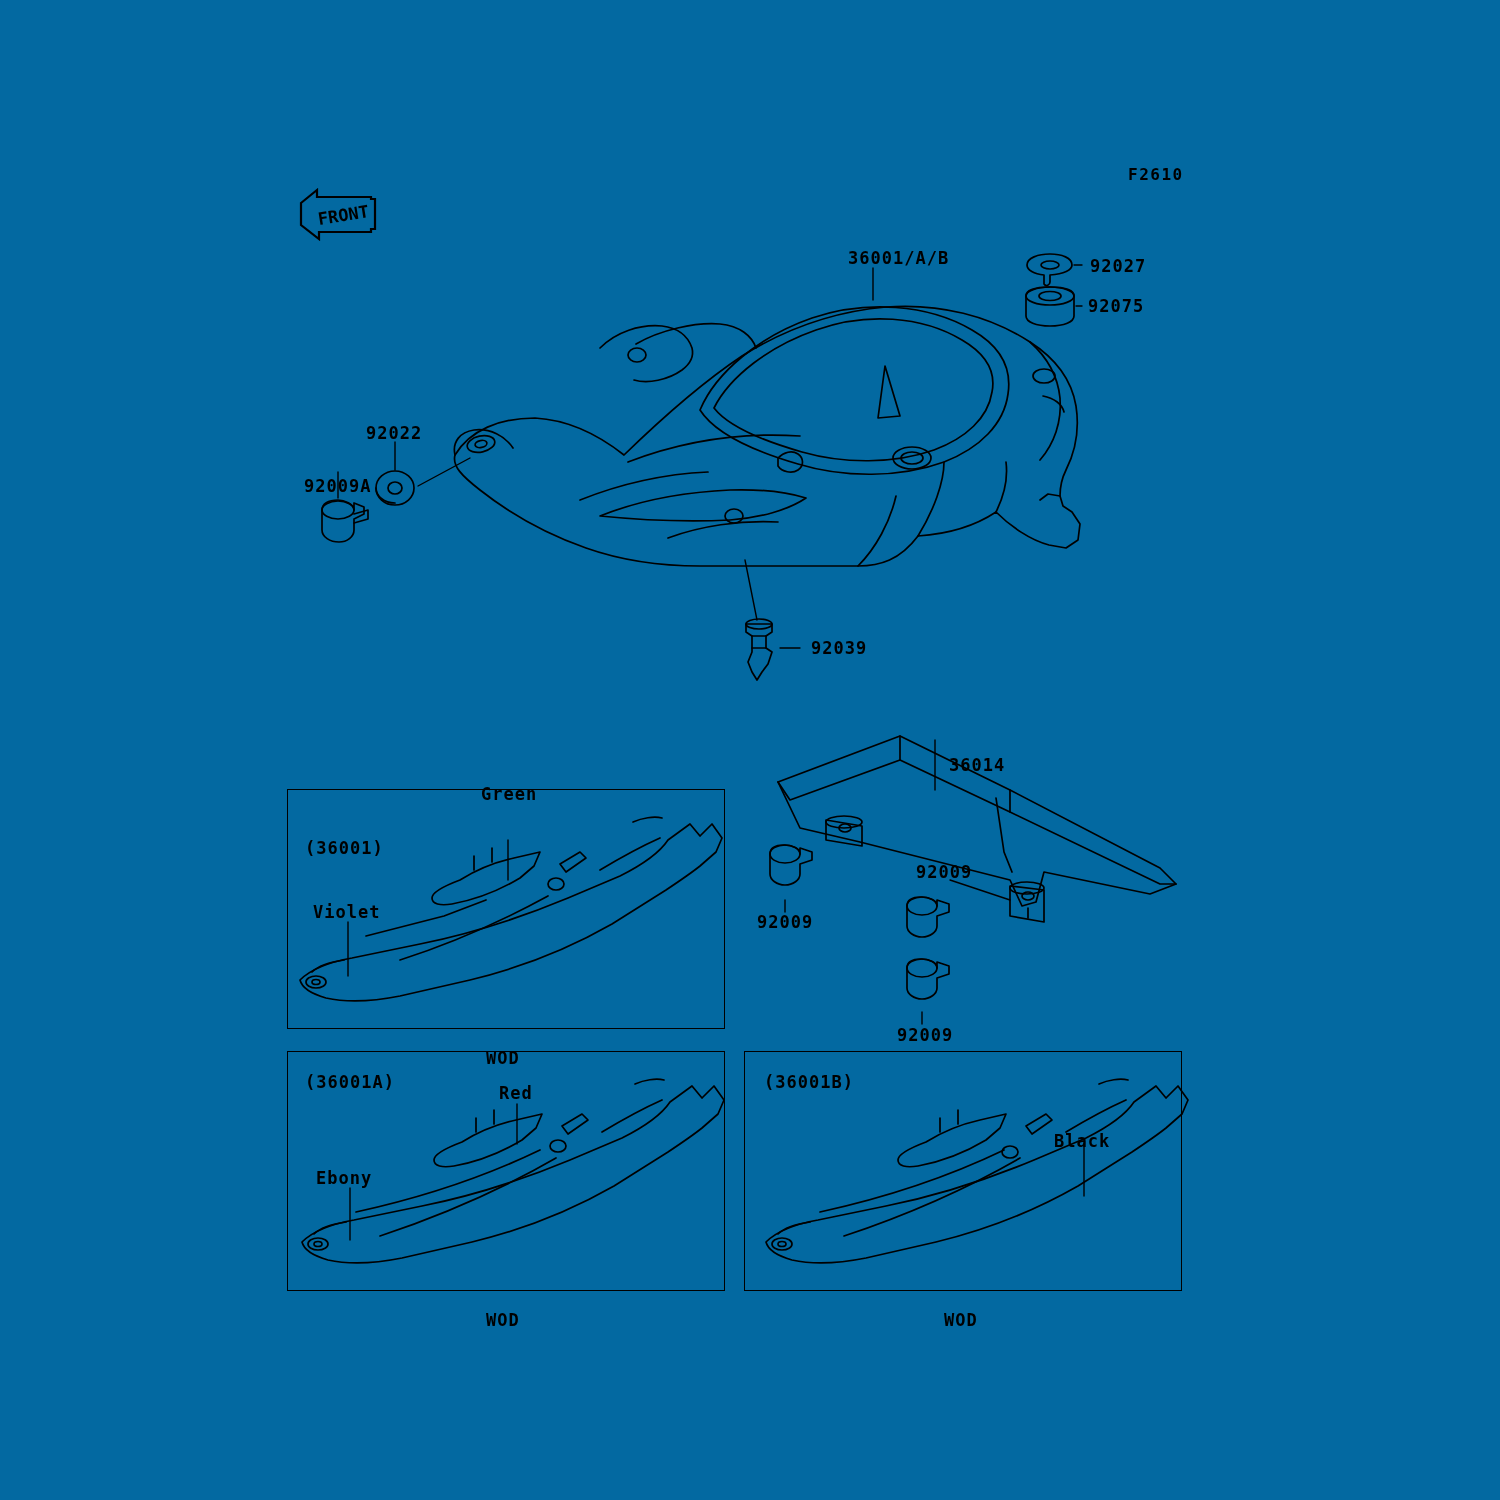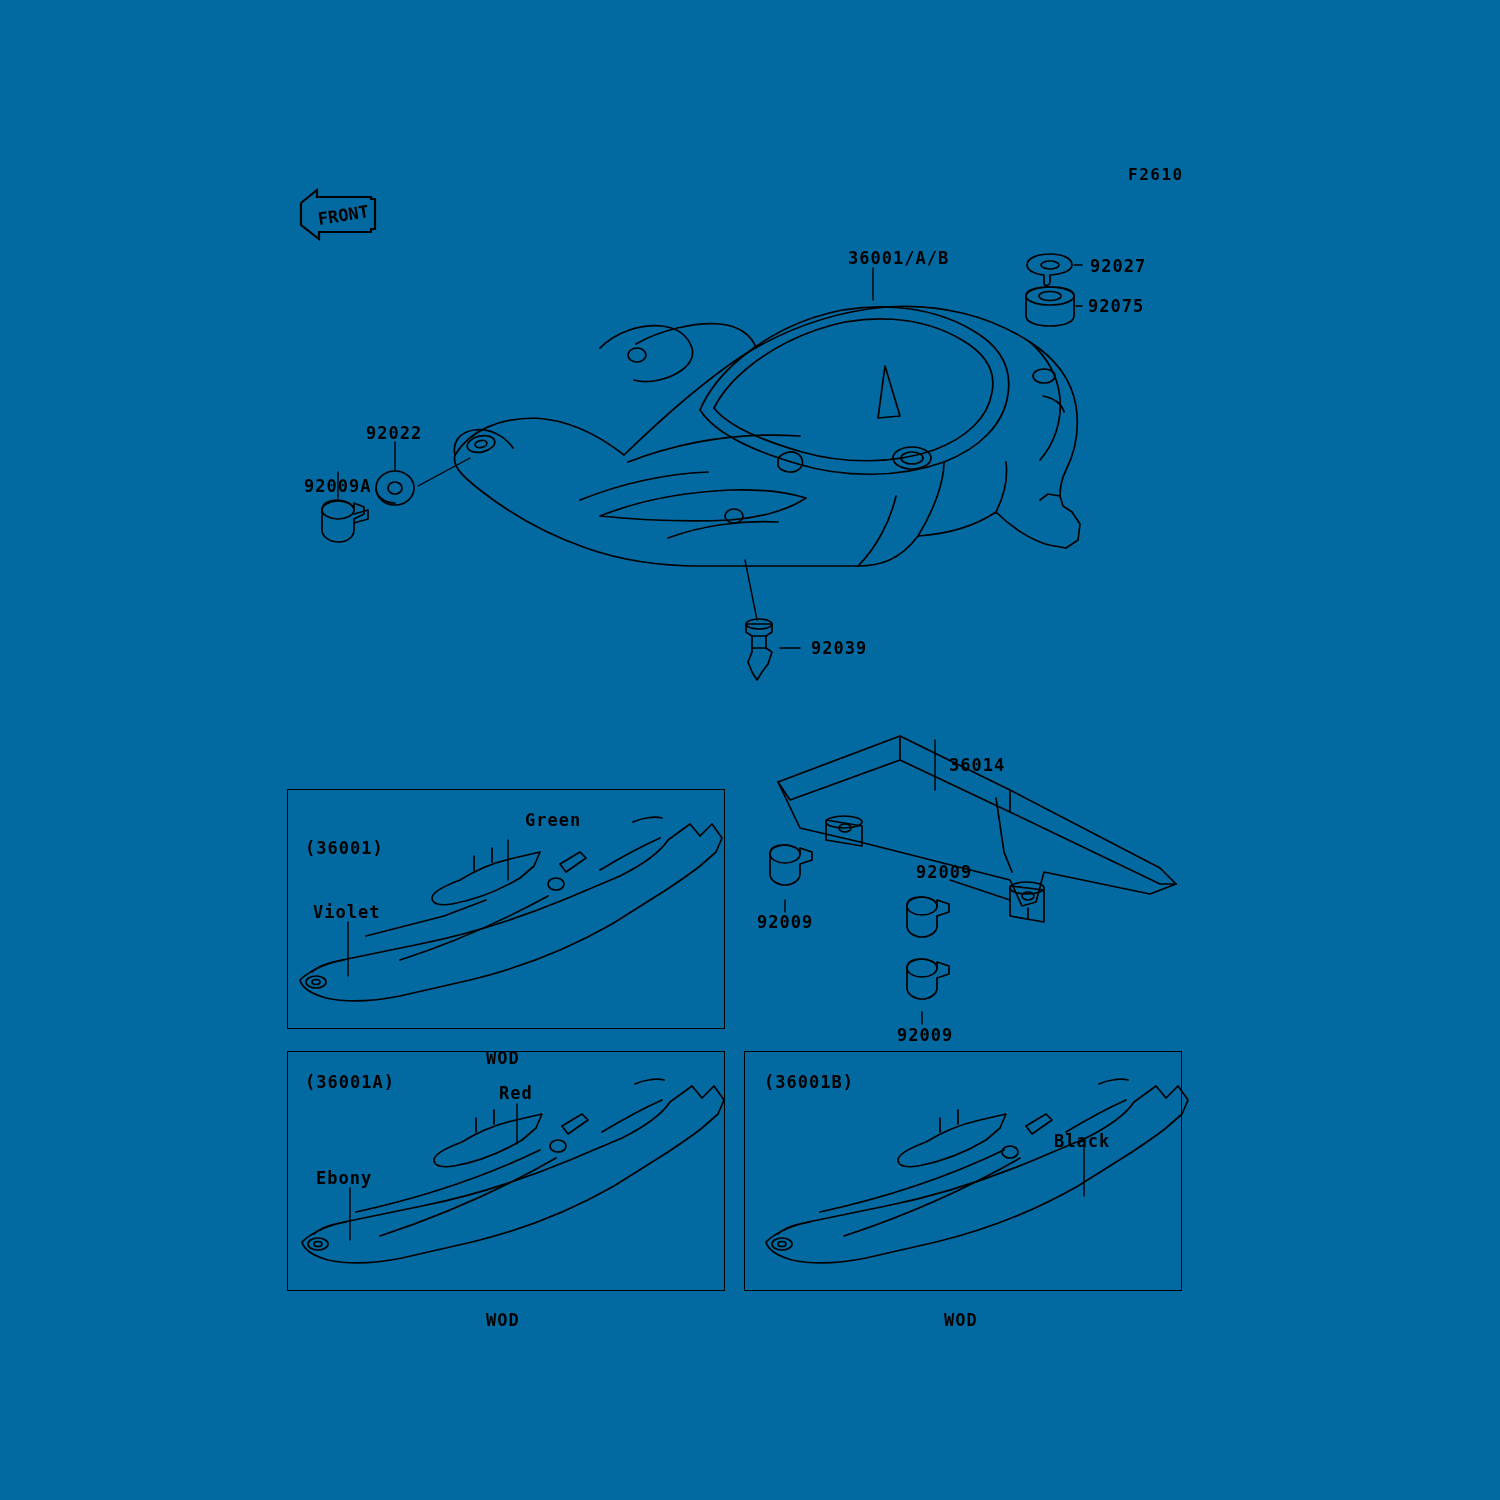--- a/index.html
+++ b/index.html
@@ -253,21 +253,21 @@
   <div class="lbl" style="left:366px; top:423px;">92022</div>
   <div class="lbl" style="left:304px; top:452px;margin-top:24px;">92009A</div>
   <div class="lbl" style="left:811px; top:638px;">92039</div>
   <div class="lbl" style="left:949px; top:723px;margin-top:32px;">36014</div>
   <div class="lbl" style="left:757px; top:912px;">92009</div>
   <div class="lbl" style="left:916px; top:862px;">92009</div>
   <div class="lbl" style="left:897px; top:1025px;">92009</div>
 
   <div class="panel" style="left:287px; top:789px; width:438px; height:240px;"></div>
   <div class="lbl" style="left:305px; top:810px;margin-top:28px;">(36001)</div>
-  <div class="lbl" style="left:481px; top:810px;margin-left:44px;">Green</div>
+  <div class="lbl" style="left:481px; top:784px;">Green</div>
   <div class="lbl" style="left:313px; top:902px;">Violet</div>
   <div class="lbl" style="left:486px; top:1048px;">WOD</div>
 
   <div class="panel" style="left:287px; top:1051px; width:438px; height:240px;"></div>
   <div class="lbl" style="left:305px; top:1072px;">(36001A)</div>
   <div class="lbl" style="left:499px; top:1083px;">Red</div>
   <div class="lbl" style="left:316px; top:1168px;">Ebony</div>
   <div class="lbl" style="left:486px; top:1310px;">WOD</div>
 
   <div class="panel" style="left:744px; top:1051px; width:438px; height:240px;"></div>

